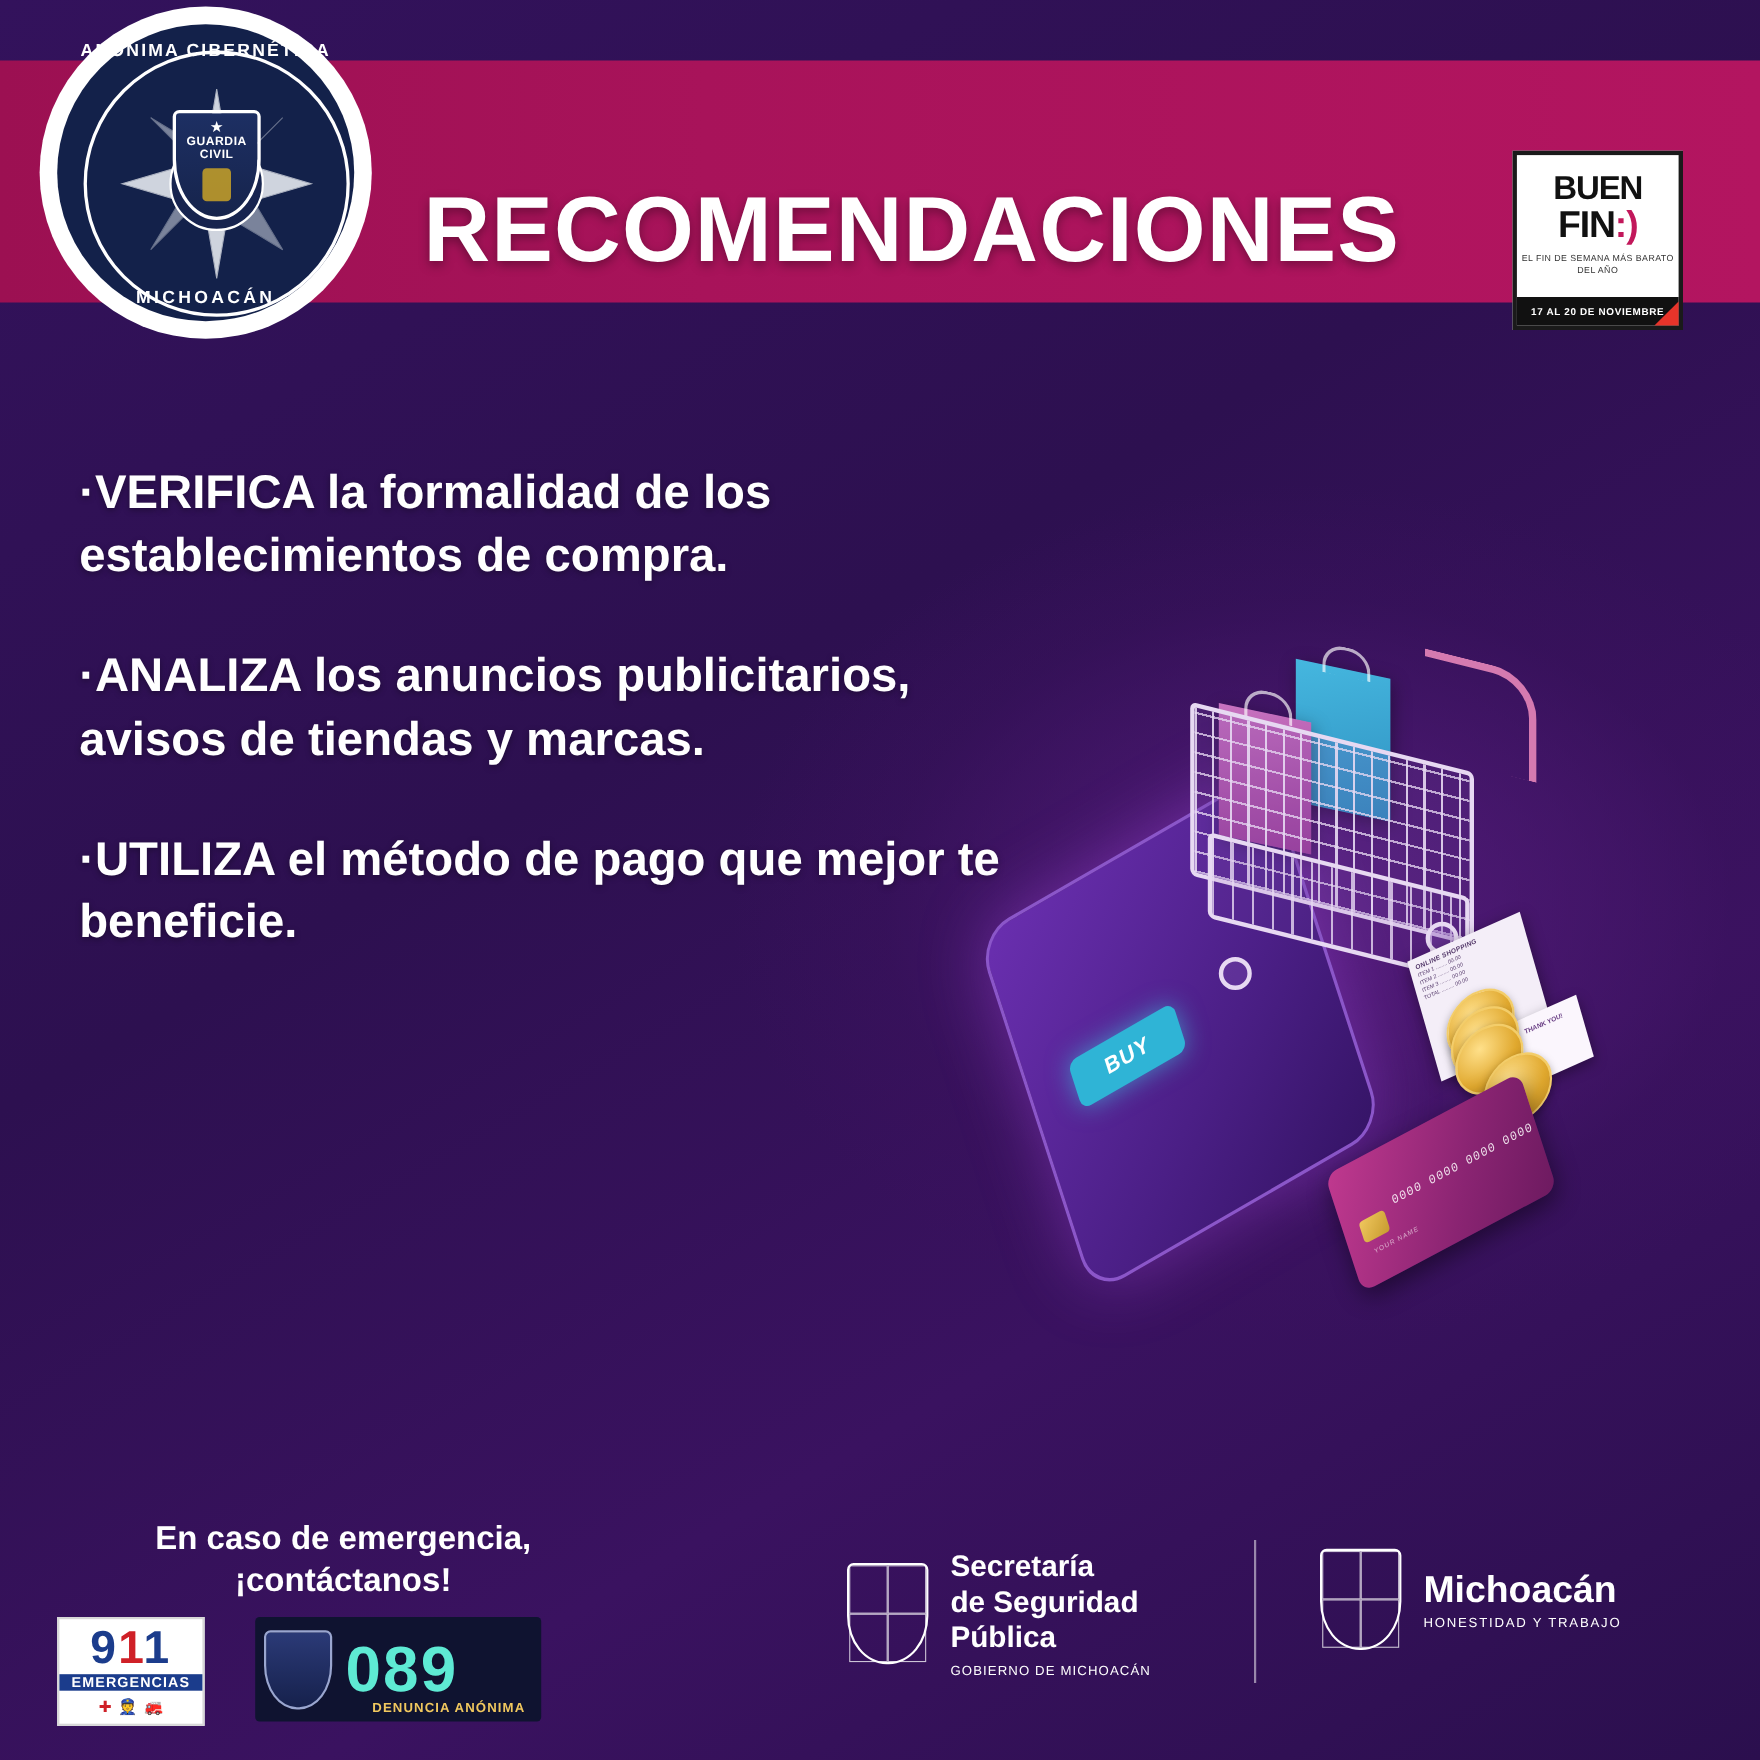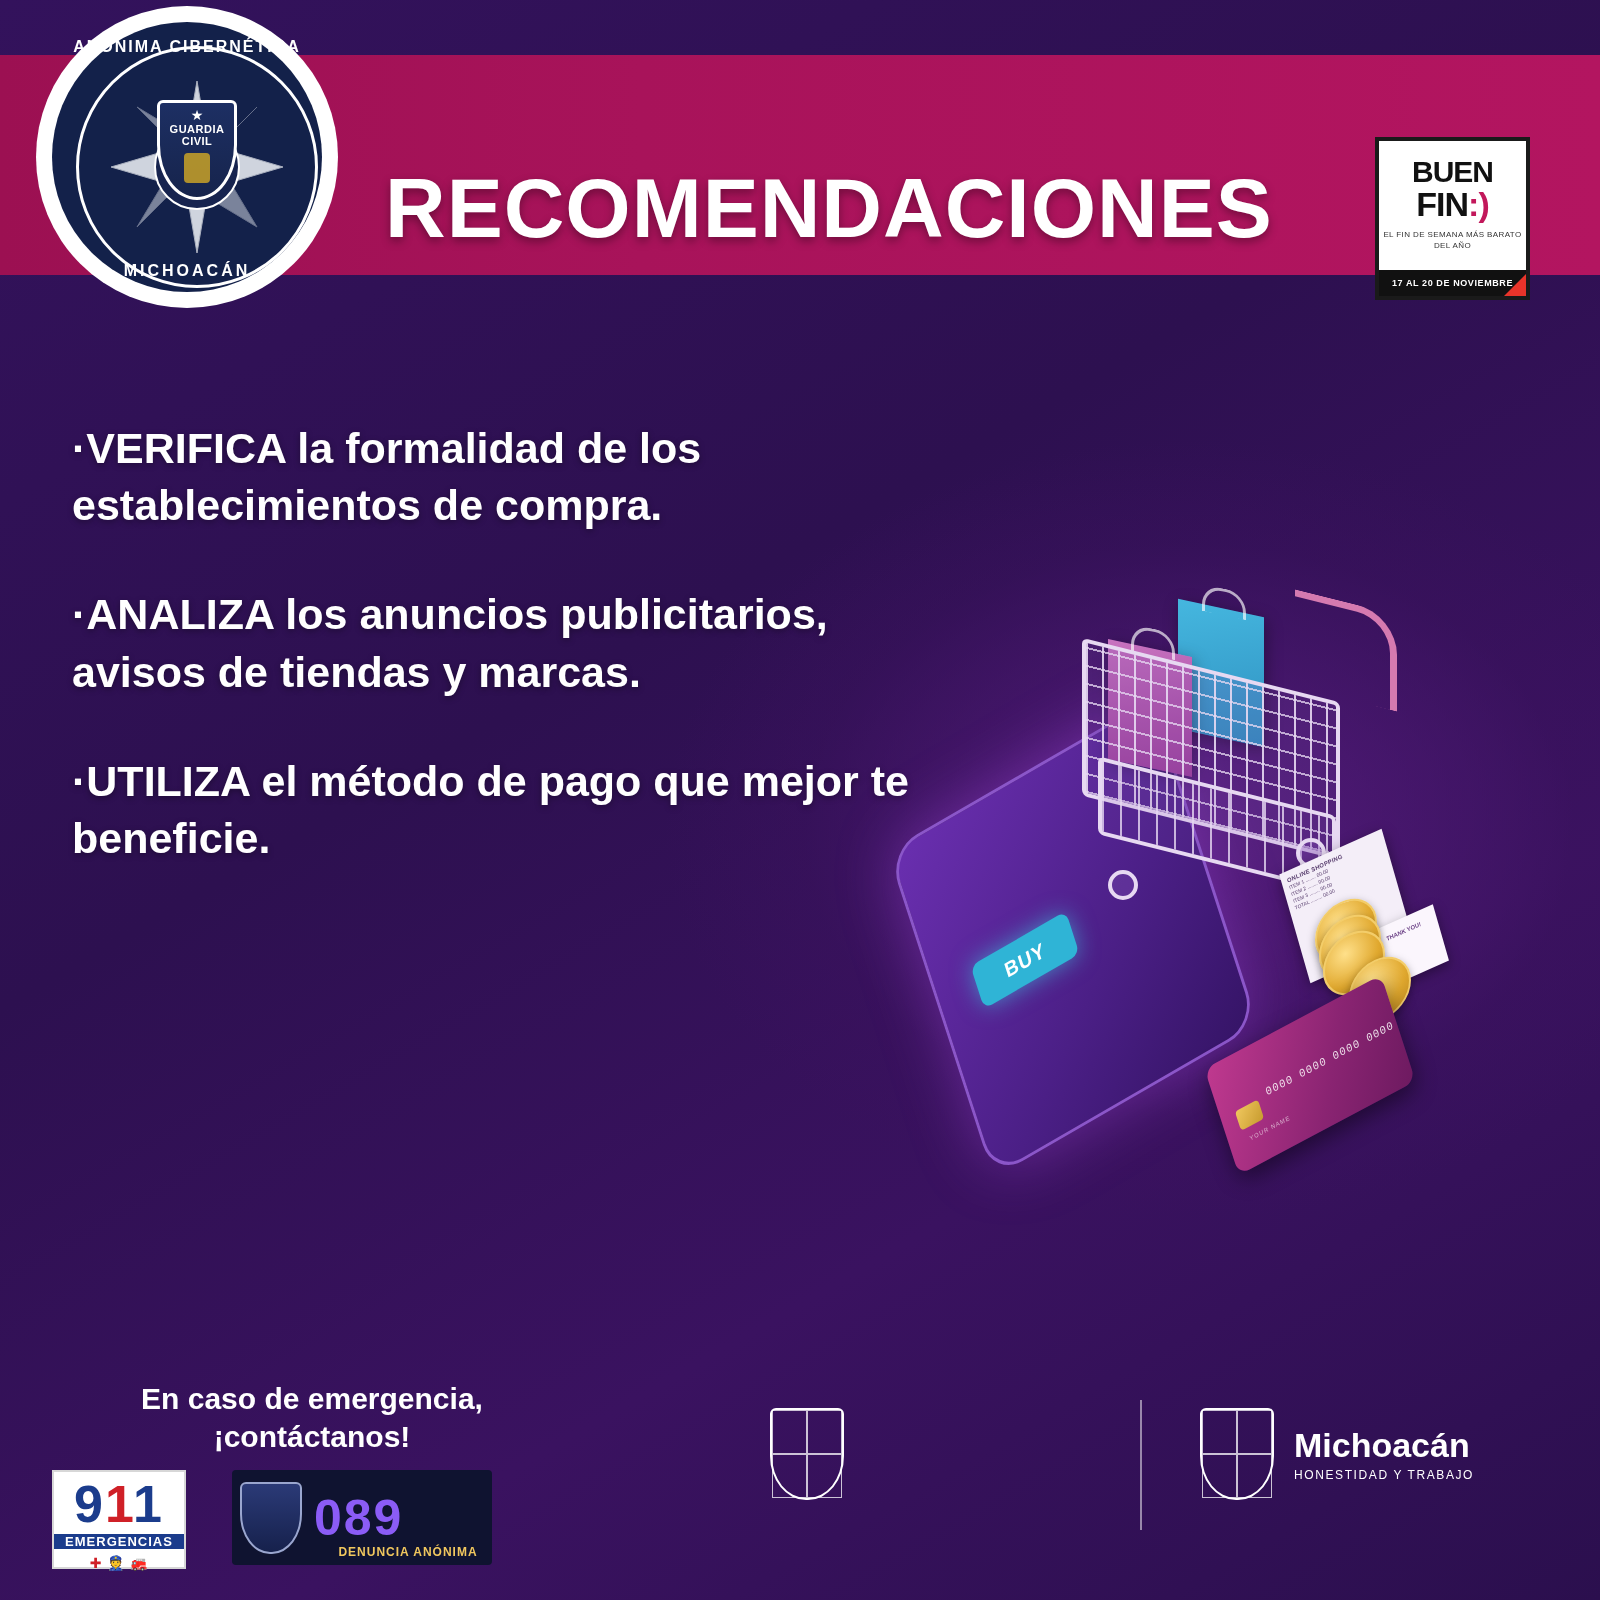--- a/index.html
+++ b/index.html
@@ -212,37 +212,37 @@
   
   .emergency-text{
     position:absolute;left:52px;top:1380px;width:520px;
     color:#ffffff;font-size:30px;font-weight:bold;line-height:1.25;text-align:center;
   }
   .logo-911{
     position:absolute;left:52px;top:1470px;width:130px;height:95px;
     background:#ffffff;border:2px solid #d7d7d7;
     display:flex;flex-direction:column;align-items:center;justify-content:flex-start;
   }
-  .n911{font-size:52px;font-weight:bold;letter-spacing:2px;color:#1b3c8c;margin-top:2px;}
+  .n911{font-size:42px;font-weight:bold;letter-spacing:2px;color:#1b3c8c;margin-top:2px;}
   .n911 .r{color:#cf2027;}
   .emg{background:#1b3c8c;color:#fff;font-size:13px;font-weight:bold;width:100%;text-align:center;letter-spacing:1px;}
   .icons911{display:flex;gap:6px;margin-top:6px;font-size:14px;}
   .logo-089{
     position:absolute;left:232px;top:1470px;width:260px;height:95px;
     background:#0f1330;border-radius:4px;
     display:flex;align-items:center;
   }
   .shield089{
     width:62px;height:72px;margin-left:8px;
     background:linear-gradient(180deg,#2b3a77,#16214c);
     border-radius:6px 6px 30px 30px / 6px 6px 40px 40px;
     border:2px solid #9aa6cf;box-sizing:border-box;
   }
   .n089{
-    color:#8b5cf6;font-size:50px;font-weight:bold;letter-spacing:2px;
+    color:#5eead4;font-size:58px;font-weight:bold;letter-spacing:2px;
     margin-left:12px;line-height:52px;
   }
   .den-anon{
     position:absolute;left:96px;bottom:6px;width:160px;text-align:center;
     color:#f0c75e;font-size:12px;font-weight:bold;letter-spacing:1px;
   }
   .ssp{
     position:absolute;left:770px;top:1408px;display:flex;align-items:center;gap:20px;
   }
   .crest{
@@ -376,20 +376,26 @@
     <div class="den-anon">DENUNCIA ANÓNIMA</div>
   </div>
 
   <div class="ssp">
     <div class="crest">
       <div class="q" style="left:0;top:0;"></div>
       <div class="q" style="right:0;top:0;"></div>
       <div class="q" style="left:0;bottom:0;"></div>
       <div class="q" style="right:0;bottom:0;"></div>
     </div>
+    <div class="ssp-text">
+      <div class="l1">Secretaría</div>
+      <div class="l1">de Seguridad</div>
+      <div class="l1">Pública</div>
+      <div class="l2">GOBIERNO DE MICHOACÁN</div>
+    </div>
   </div>
 
   <div class="divider"></div>
 
   <div class="mich">
     <div class="crest">
       <div class="q" style="left:0;top:0;"></div>
       <div class="q" style="right:0;top:0;"></div>
       <div class="q" style="left:0;bottom:0;"></div>
       <div class="q" style="right:0;bottom:0;"></div>

